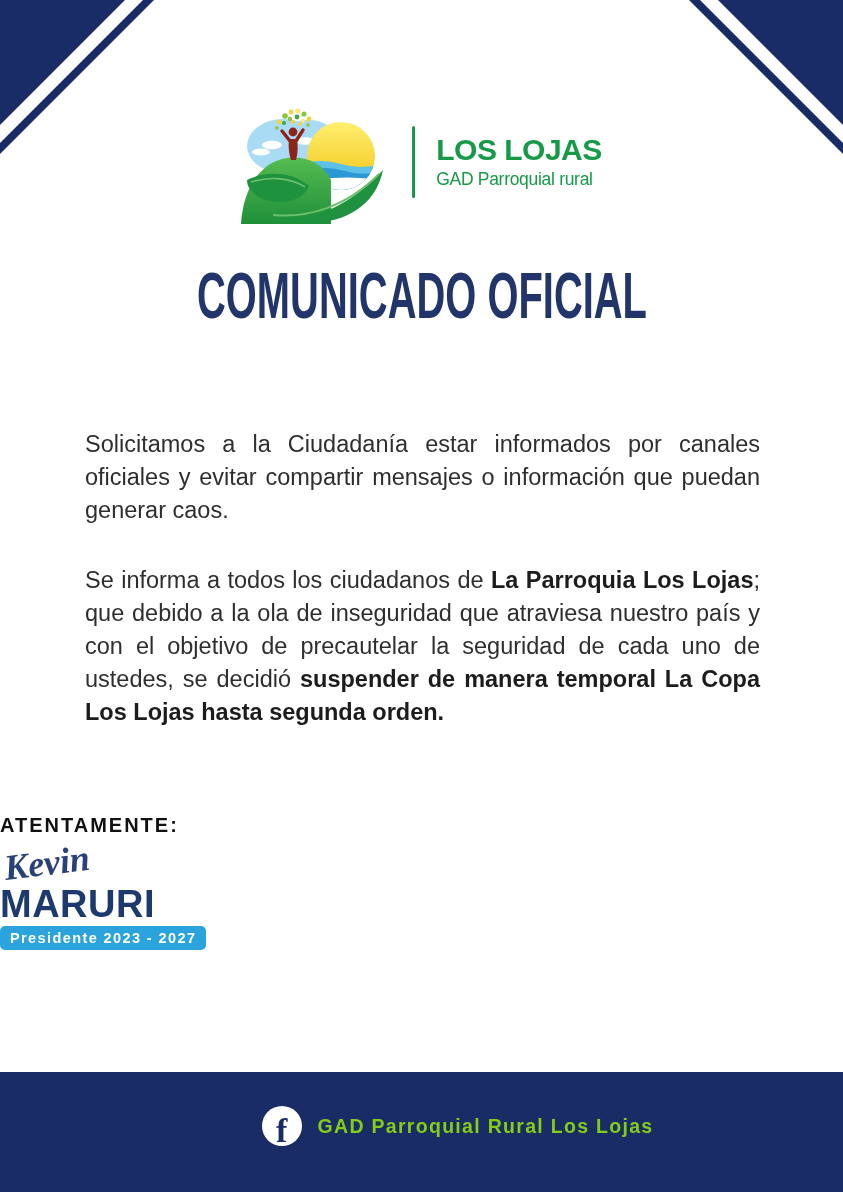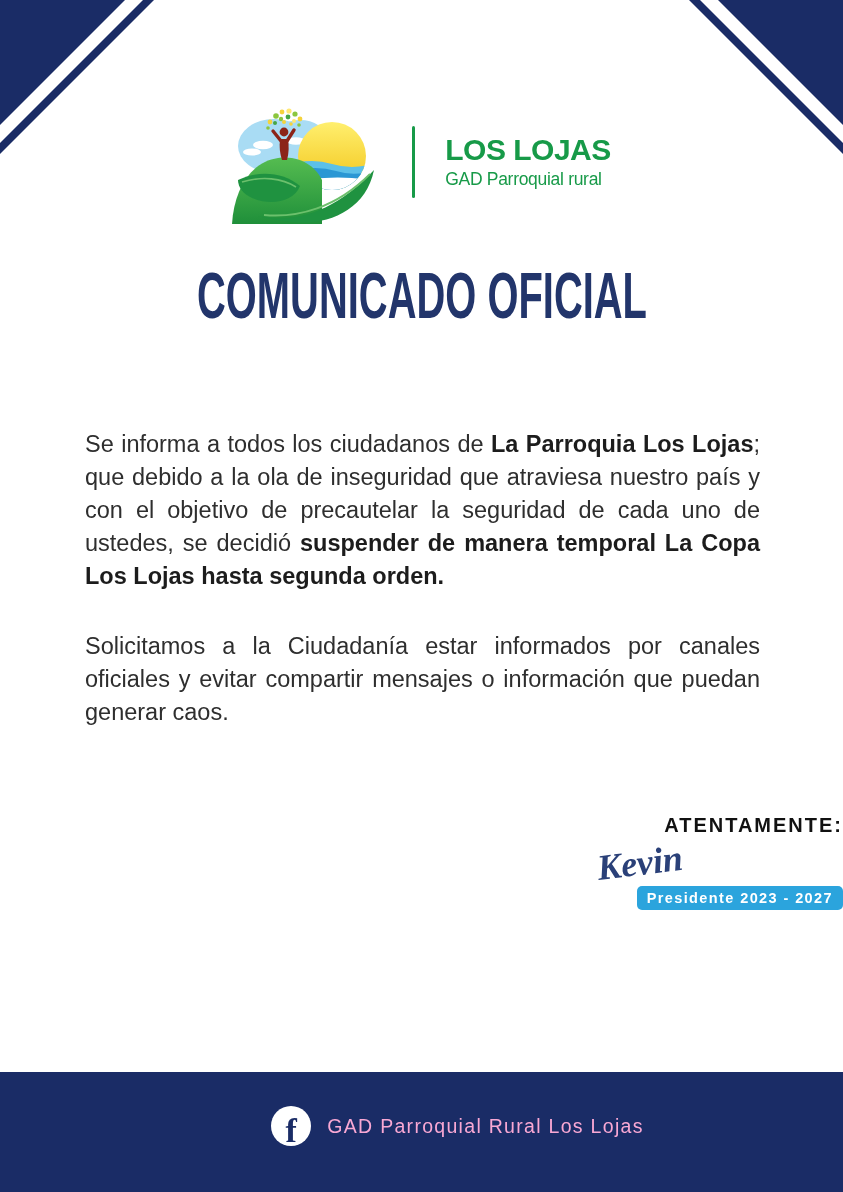--- a/index.html
+++ b/index.html
@@ -9,21 +9,21 @@
     margin:0 auto;
     background:#ffffff;
     overflow:hidden;
     font-family:"Liberation Sans", sans-serif;
   }
   
   .corners{position:absolute;top:0;left:0;width:843px;height:175px;pointer-events:none;}
   
   .logo-block{
     position:absolute;top:100px;left:0;right:0;
-    display:flex;justify-content:center;align-items:center;gap:30px;
+    display:flex;justify-content:center;align-items:center;gap:21px;
   }
   .logo-art{width:150px;height:124px;flex:0 0 auto;}
   .logo-divider{width:3px;height:72px;background:#179a48;border-radius:2px;}
   .logo-text{display:flex;flex-direction:column;justify-content:center;}
   .logo-name{
     color:#179a48;font-weight:bold;font-size:30px;letter-spacing:-0.5px;line-height:1.05;
   }
   .logo-sub{
     color:#179a48;font-weight:normal;font-size:17.5px;letter-spacing:-0.3px;margin-top:4px;
   }
@@ -34,42 +34,42 @@
   .body-text{
     position:absolute;top:428px;left:85px;width:675px;
     color:#2e2e2e;font-size:23.5px;line-height:33px;
     text-align:justify;
   }
   .body-text p{margin:0 0 37px 0;}
   .body-text .seg-bold{font-weight:bold;color:#1c1c1c;}
   
   .signature{
     position:absolute;top:814px;left:0;right:0;
-    display:flex;flex-direction:column;align-items:flex-end;padding-left:19px;
+    display:flex;flex-direction:column;align-items:flex-start;
   }
   .salutation{
     color:#111111;font-weight:bold;font-size:20px;letter-spacing:2px;
   }
   .sig-stack{display:flex;flex-direction:column;align-items:flex-start;margin-top:16px;}
   .sig-first{
     font-family:"Liberation Serif", serif;font-style:italic;font-weight:bold;
     color:#2a4078;font-size:36px;line-height:30px;
     transform:rotate(-7deg);transform-origin:left bottom;
     margin-left:6px;
   }
   .sig-last{
     color:#1d3a6e;font-weight:bold;font-size:38px;line-height:38px;letter-spacing:0.5px;
     margin-top:2px;
   }
   .sig-badge{
     margin-top:3px;
     background:#2ba4dd;color:#ffffff;
     font-weight:bold;font-size:14.5px;letter-spacing:1.4px;
     padding:4px 10px;border-radius:5px;
-    align-self:stretch;text-align:center;margin-left:44px;
+    align-self:stretch;text-align:center;
   }
   
   .footer{
     position:absolute;left:0;bottom:0;width:843px;height:120px;
     background:#1a2c66;
     display:flex;align-items:center;justify-content:center;
   }
   .footer-inner{
     display:flex;align-items:center;gap:16px;
     transform:translateX(36px);
@@ -79,21 +79,21 @@
     width:40px;height:40px;border-radius:50%;background:#ffffff;
     display:flex;align-items:center;justify-content:center;
     overflow:hidden;
   }
   .fb-f{
     color:#1a2c66;font-weight:bold;font-size:34px;line-height:1;
     font-family:"Liberation Serif", serif;
     transform:translateY(5px);
   }
   .footer-label{
-    color:#f9a8d4;font-weight:normal;font-size:19.5px;letter-spacing:1.3px;
+    color:#84cc16;font-weight:bold;font-size:19.5px;letter-spacing:1.3px;
   }
 </style>
 </head>
 <body>
 
 <div class="page">
 
   <svg class="corners" viewBox="0 0 843 175" aria-hidden="true">
     <polygon points="0,0 125,0 0,125" fill="#1a2c66"></polygon>
     <polygon points="143,0 154,0 0,154 0,143" fill="#1a2c66"></polygon>
@@ -167,28 +167,29 @@
     </div>
   </div>
 
   <div class="title-wrap">
     <svg width="843" height="64" viewBox="0 0 843 64" aria-hidden="false">
       <text x="197" y="50" textLength="450" lengthAdjust="spacingAndGlyphs" font-family="Liberation Sans, sans-serif" font-weight="bold" font-size="64" fill="#22356b">COMUNICADO OFICIAL</text>
     </svg>
   </div>
 
   <div class="body-text">
+    <p><span>Solicitamos a la Ciudadanía estar informados por canales oficiales y evitar compartir mensajes o información que puedan generar caos.</span></p>
     <p><span>Se informa a todos los ciudadanos de </span><span class="seg-bold">La Parroquia Los Lojas</span><span>; que debido a la ola de inseguridad que atraviesa nuestro país y con el objetivo de precautelar la seguridad de cada uno de ustedes, se decidió </span><span class="seg-bold">suspender de manera temporal La Copa Los Lojas hasta segunda orden.</span></p>
-    <p><span>Solicitamos a la Ciudadanía estar informados por canales oficiales y evitar compartir mensajes o información que puedan generar caos.</span></p>
   </div>
 
   <div class="signature">
     <div class="salutation">ATENTAMENTE:</div>
     <div class="sig-stack">
       <div class="sig-first">Kevin</div>
+      <div class="sig-last">MARURI</div>
       <div class="sig-badge">Presidente 2023 - 2027</div>
     </div>
   </div>
 
   <div class="footer">
     <div class="footer-inner">
       <span class="fb-circle">
         <span class="fb-f">f</span>
       </span>
       <span class="footer-label">GAD Parroquial Rural Los Lojas</span>

